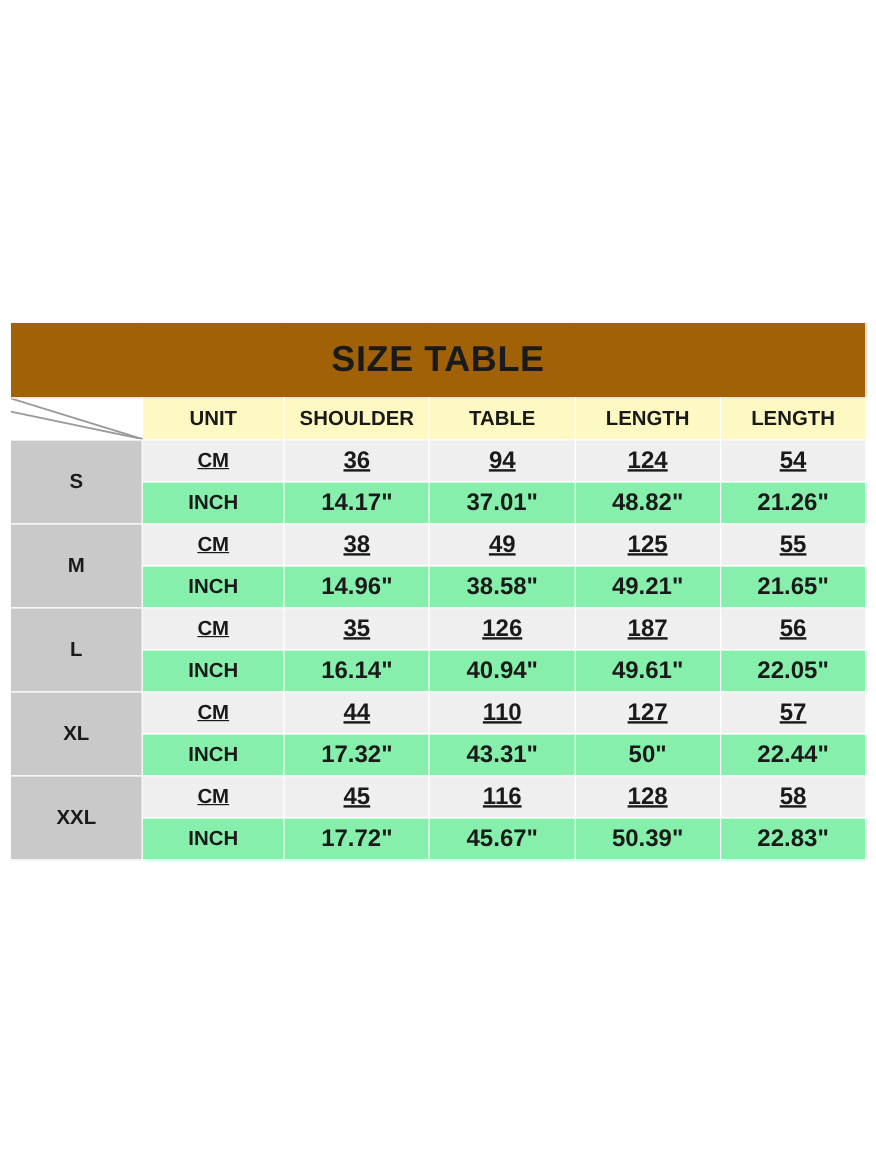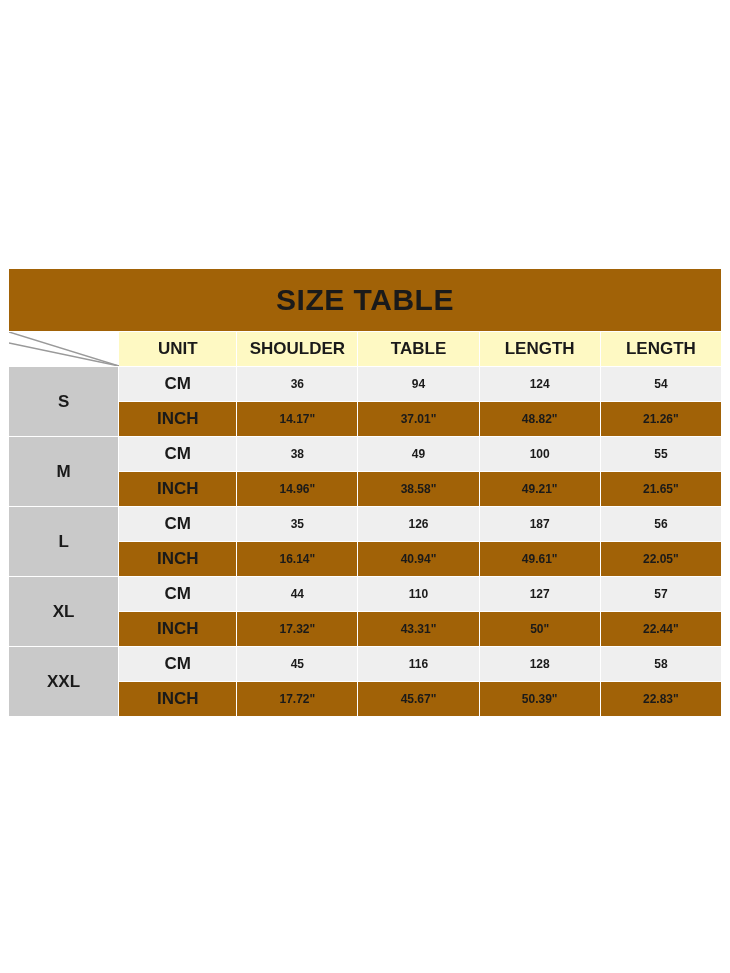--- a/index.html
+++ b/index.html
@@ -66,28 +66,29 @@
     background: #c9c9c9;
     font-size: 17px;
     width: 110px;
   }
   .unit-cell {
     font-size: 17px;
     height: 34px;
     width: 118px;
   }
   .val-cell {
-    font-size: 12px;
+    font-size: 20px;
     height: 34px;
   }
   .row-cm td.unit-cell, .row-cm td.val-cell {
     background: #efefef;
+    text-decoration: underline;
   }
   .row-in td.unit-cell, .row-in td.val-cell {
-    background: #a16207;
+    background: #86efac;
   }
   col.c-size { width: 110px; }
   col.c-unit { width: 118px; }
   col.c-data { width: 121px; }
 </style>
 </head>
 <body>
 
 <div id="page">
   <div id="table-wrap">
@@ -133,21 +134,21 @@
           <td class="val-cell">37.01"</td>
           <td class="val-cell">48.82"</td>
           <td class="val-cell">21.26"</td>
         </tr>
 
         <tr class="row-cm">
           <td class="size-cell" rowspan="2">M</td>
           <td class="unit-cell">CM</td>
           <td class="val-cell">38</td>
           <td class="val-cell">49</td>
-          <td class="val-cell">100</td>
+          <td class="val-cell">125</td>
           <td class="val-cell">55</td>
         </tr>
         <tr class="row-in">
           <td class="unit-cell">INCH</td>
           <td class="val-cell">14.96"</td>
           <td class="val-cell">38.58"</td>
           <td class="val-cell">49.21"</td>
           <td class="val-cell">21.65"</td>
         </tr>
 

